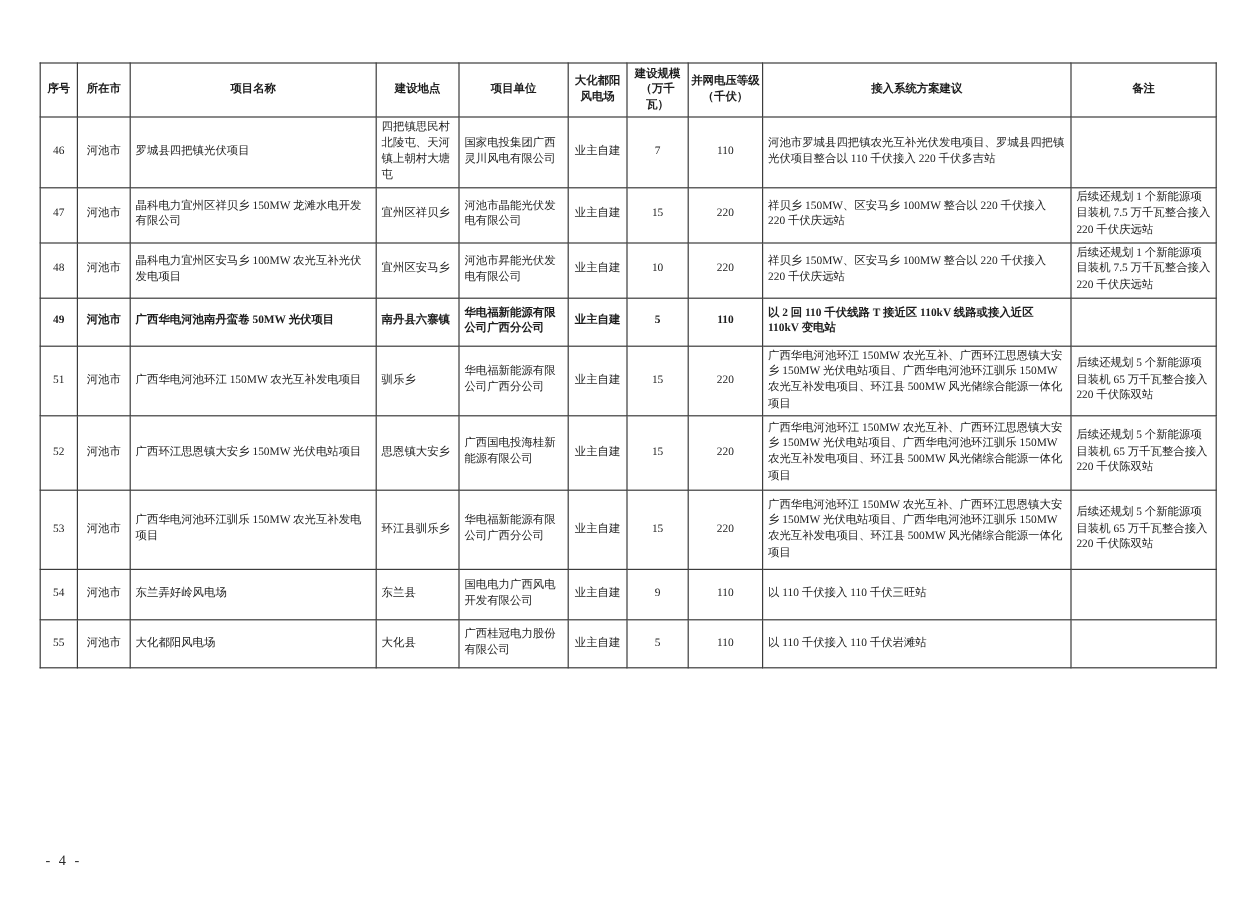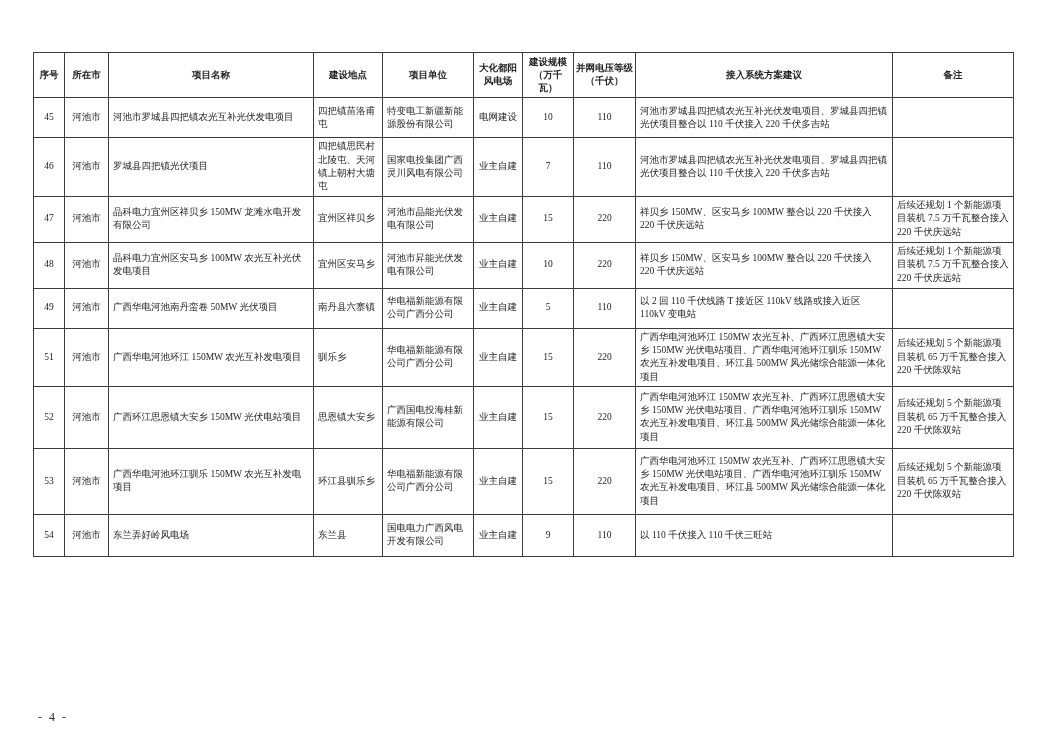--- a/index.html
+++ b/index.html
@@ -59,32 +59,20 @@
         <th>建设地点</th>
         <th>项目单位</th>
         <th>大化都阳风电场</th>
         <th>建设规模（万千瓦）</th>
         <th>并网电压等级（千伏）</th>
         <th>接入系统方案建议</th>
         <th>备注</th>
       </tr>
     </thead>
     <tbody id="table-body">
-        <tr style="height: 40px;">
-          <td class="center">45</td>
-          <td class="center">河池市</td>
-          <td class="left">河池市罗城县四把镇农光互补光伏发电项目</td>
-          <td class="left">四把镇苗洛甫屯</td>
-          <td class="left">特变电工新疆新能源股份有限公司</td>
-          <td class="center">电网建设</td>
-          <td class="center">10</td>
-          <td class="center">110</td>
-          <td class="left">河池市罗城县四把镇农光互补光伏发电项目、罗城县四把镇光伏项目整合以 110 千伏接入 220 千伏多吉站</td>
-          <td class="left"></td>
-        </tr>
         <tr style="height: 52px;">
           <td class="center">46</td>
           <td class="center">河池市</td>
           <td class="left">罗城县四把镇光伏项目</td>
           <td class="left">四把镇思民村北陵屯、天河镇上朝村大塘屯</td>
           <td class="left">国家电投集团广西灵川风电有限公司</td>
           <td class="center">业主自建</td>
           <td class="center">7</td>
           <td class="center">110</td>
           <td class="left">河池市罗城县四把镇农光互补光伏发电项目、罗城县四把镇光伏项目整合以 110 千伏接入 220 千伏多吉站</td>
@@ -107,21 +95,21 @@
           <td class="center">河池市</td>
           <td class="left">晶科电力宜州区安马乡 100MW 农光互补光伏发电项目</td>
           <td class="left">宜州区安马乡</td>
           <td class="left">河池市昇能光伏发电有限公司</td>
           <td class="center">业主自建</td>
           <td class="center">10</td>
           <td class="center">220</td>
           <td class="left">祥贝乡 150MW、区安马乡 100MW 整合以 220 千伏接入 220 千伏庆远站</td>
           <td class="left">后续还规划 1 个新能源项目装机 7.5 万千瓦整合接入 220 千伏庆远站</td>
         </tr>
-        <tr style="height: 40px;">
+        <tr style="height: 40px; font-weight: bold;">
           <td class="center">49</td>
           <td class="center">河池市</td>
           <td class="left">广西华电河池南丹蛮卷 50MW 光伏项目</td>
           <td class="left">南丹县六寨镇</td>
           <td class="left">华电福新能源有限公司广西分公司</td>
           <td class="center">业主自建</td>
           <td class="center">5</td>
           <td class="center">110</td>
           <td class="left">以 2 回 110 千伏线路 T 接近区 110kV 线路或接入近区 110kV 变电站</td>
           <td class="left"></td>
@@ -167,18 +155,30 @@
           <td class="center">河池市</td>
           <td class="left">东兰弄好岭风电场</td>
           <td class="left">东兰县</td>
           <td class="left">国电电力广西风电开发有限公司</td>
           <td class="center">业主自建</td>
           <td class="center">9</td>
           <td class="center">110</td>
           <td class="left">以 110 千伏接入 110 千伏三旺站</td>
           <td class="left"></td>
         </tr>
+        <tr style="height: 40px;">
+          <td class="center">55</td>
+          <td class="center">河池市</td>
+          <td class="left">大化都阳风电场</td>
+          <td class="left">大化县</td>
+          <td class="left">广西桂冠电力股份有限公司</td>
+          <td class="center">业主自建</td>
+          <td class="center">5</td>
+          <td class="center">110</td>
+          <td class="left">以 110 千伏接入 110 千伏岩滩站</td>
+          <td class="left"></td>
+        </tr>
       </tbody>
   </table>
 
   <div class="page-number">- 4 -</div>
 
 </div>
 
 </body></html>

